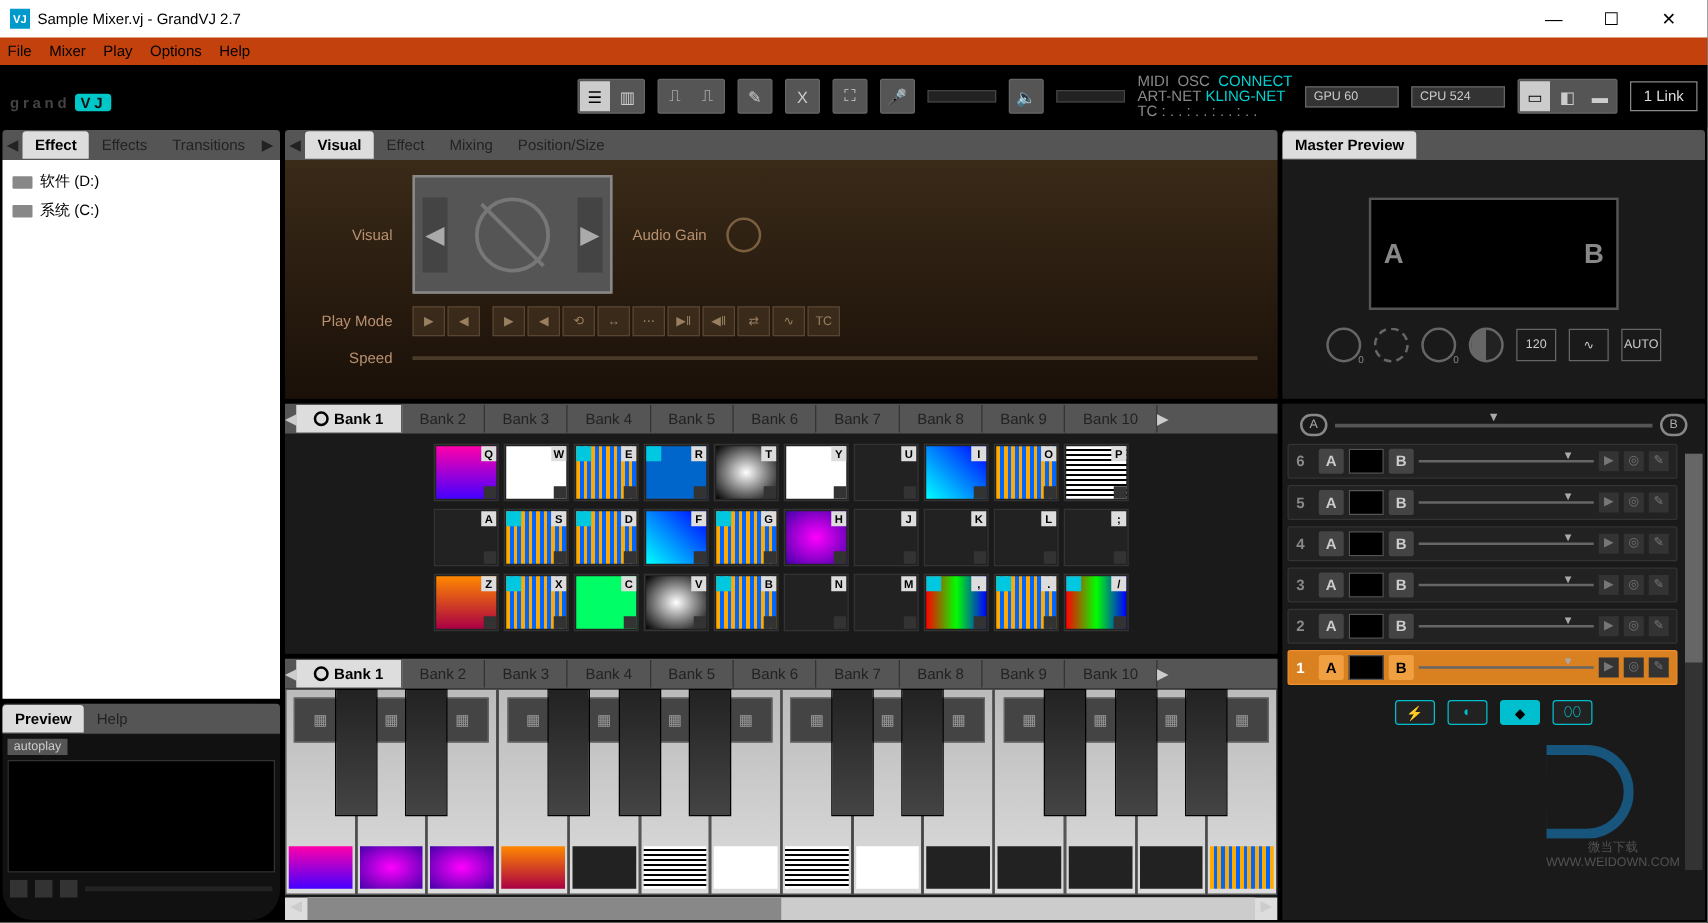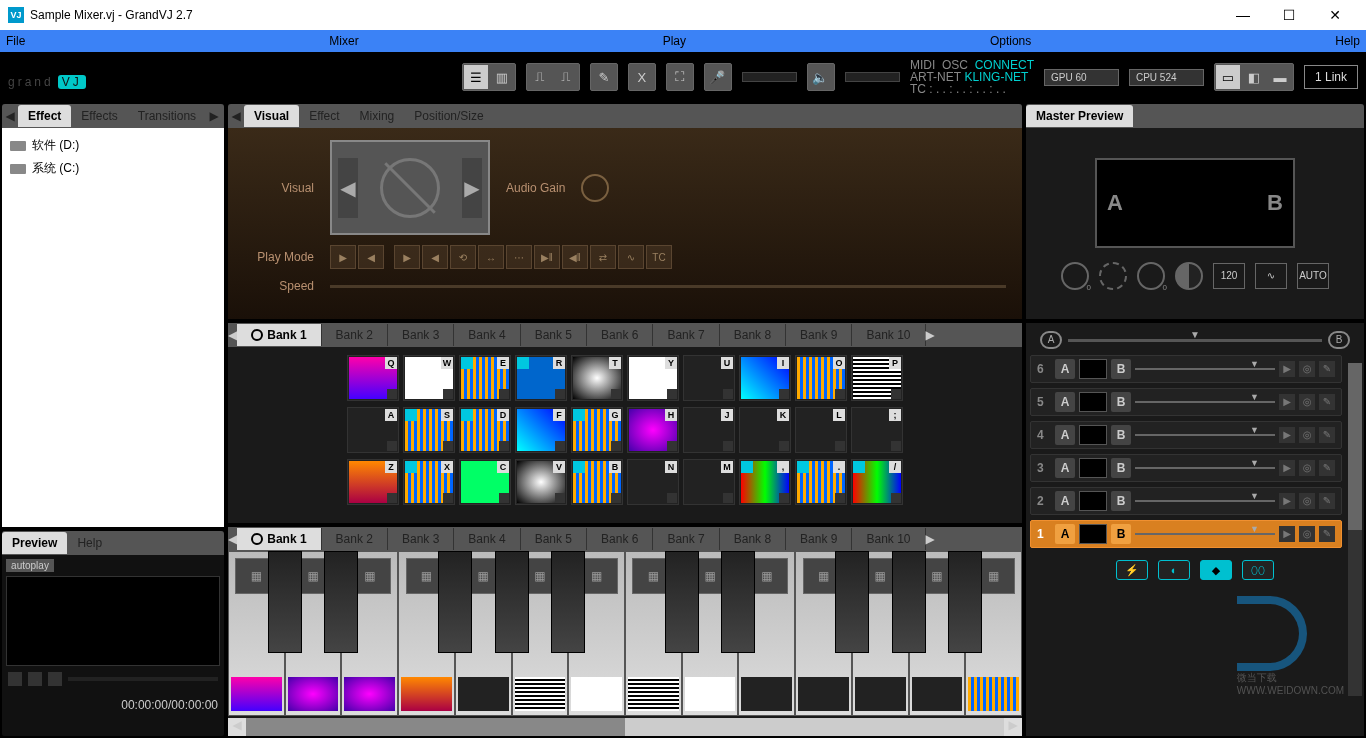--- a/index.html
+++ b/index.html
@@ -1,46 +1,46 @@
 <!DOCTYPE html>
 <html><head>
 <meta charset="utf-8">
 <style>
 * { margin: 0; padding: 0; box-sizing: border-box; font-family: "Segoe UI", Arial, sans-serif; font-size: 12px; }
 body { background: #fff; width: 1366px; height: 738px; overflow: hidden; color: #ccc; }
 .titlebar { height: 30px; background: #fff; display: flex; align-items: center; padding: 0 8px; color: #000; }
 .titlebar .icon { width: 16px; height: 16px; background: #0099cc; margin-right: 6px; display: flex; align-items: center; justify-content: center; color: #fff; font-size: 9px; font-weight: bold; }
 .titlebar .spacer { flex: 1; }
 .titlebar .btn { width: 46px; height: 30px; display: flex; align-items: center; justify-content: center; font-size: 14px; cursor: pointer; }
-.menubar { height: 22px; background: #3b82f6; display: flex; padding: 0 6px; gap: 14px; color: #000; align-items: center; justify-content: space-between; }
+.menubar { height: 22px; background: #c2410c; display: flex; padding: 0 6px; gap: 14px; color: #000; align-items: center; }
 .menubar span { cursor: pointer; }
 .app { background: #000; height: 686px; display: flex; flex-direction: column; }
 .topbar { height: 50px; background: #000; display: flex; align-items: center; padding: 0 8px; gap: 10px; }
-.logo { width: 200px; font-size: 28px; font-weight: normal; letter-spacing: 3px; }
+.logo { width: 200px; font-size: 28px; font-weight: bold; letter-spacing: 3px; }
 .logo .g { color: #444; }
 .logo .vj { color: #00c8c8; background: #00c8c8; color: #111; padding: 0 4px; border-radius: 3px; margin-left: 4px;}
 .tbgroup { display: flex; gap: 2px; background: #555; border: 1px solid #666; border-radius: 2px; padding: 1px; }
 .tbbtn { width: 24px; height: 24px; background: #555; display: flex; align-items: center; justify-content: center; font-size: 13px; cursor: pointer; color: #ccc; }
 .tbbtn.active { background: #ccc; color: #000; }
 .meter { width: 55px; height: 10px; background: #222; border: 1px solid #444; }
 .status-text { color: #888; font-size: 11px; line-height: 12px; }
 .status-text .on { color: #00d0d0; }
 .statbox { background: #333; border: 1px solid #666; padding: 2px 6px; font-size: 10px; color: #ccc; width: 75px; }
 .linkbox { border: 1px solid #888; padding: 4px 10px; color: #ddd; }
 .mainrow { flex: 1; display: flex; gap: 4px; padding: 2px; min-height: 0; }
 .leftcol { width: 222px; display: flex; flex-direction: column; gap: 4px; }
 .panel { background: #111; border-radius: 2px; display: flex; flex-direction: column; }
 .tabbar { height: 24px; background: #555; display: flex; align-items: center; border-radius: 3px 3px 0 0; }
 .tabbar .arrow { width: 16px; text-align: center; color: #222; }
 .tab { padding: 4px 10px; color: #222; cursor: pointer; }
 .tab.active { background: #ddd; color: #000; font-weight: bold; border-radius: 3px 3px 0 0; }
 .filebody { flex: 1; background: #fff; color: #000; padding: 6px; overflow: auto; }
 .fileitem { display: flex; align-items: center; gap: 6px; padding: 3px 2px; }
 .drvicon { width: 16px; height: 10px; background: #888; border-radius: 1px; }
-.previewpanel { height: 205px; }
+.previewpanel { height: 173px; border-radius: 24px; }
 .autobadge { background: #555; color: #ccc; font-size: 10px; padding: 1px 4px; margin: 4px; width: 48px; text-align: center; }
 .pvscreen { margin: 0 4px; border: 1px solid #333; height: 90px; background: #000; }
 .pvctrl { display: flex; align-items: center; gap: 6px; padding: 6px; }
 .pvictl { width: 14px; height: 14px; background: #333; }
 .pvtimes { color: #ccc; font-size: 12px; margin-left: auto; }
 .midcol { flex: 1; display: flex; flex-direction: column; gap: 4px; min-width: 0; }
 .visualpanel { height: 215px; }
 .visualbody { flex: 1; background: linear-gradient(180deg, #3a2a18 0%, #1a1008 100%); padding: 12px 16px; position: relative; }
 .vrow { display: flex; align-items: center; gap: 16px; margin-bottom: 10px; }
 .vlabel { color: #b89070; width: 70px; text-align: right; font-size: 12px; }
@@ -101,21 +101,21 @@
 .lscr { width: 28px; height: 20px; background: #000; border: 1px solid #555; }
 .lslider { flex: 1; height: 2px; background: #666; position: relative; }
 .lslider::after { content: "▼"; position: absolute; right: 16px; top: -9px; color: #aaa; font-size: 9px; }
 .licn { width: 16px; height: 16px; background: #333; color: #777; text-align: center; line-height: 16px; font-size: 10px; cursor: pointer; }
 .layerbottom { display: flex; justify-content: center; gap: 10px; padding: 6px; }
 .lbicn { width: 32px; height: 20px; background: #222; border: 1px solid #00c0d0; border-radius: 3px; display: flex; align-items: center; justify-content: center; color: #00c0d0; cursor: pointer; font-size: 11px; }
 .vsb { position: absolute; right: 2px; top: 40px; bottom: 40px; width: 14px; background: #333; }
 .vsb::after { content: ""; position: absolute; top: 0; left: 0; right: 0; height: 50%; background: #666; }
 .watermark { position: absolute; right: 20px; bottom: 40px; opacity: 0.5; pointer-events: none; }
 .watermark .d { width: 70px; height: 75px; border: 8px solid #1590e0; border-radius: 0 40px 40px 0; border-left: none; }
-.watermark .t { color: #888; font-size: 10px; }
+.watermark .t { color: #888; font-size: 10px; text-align: center; }
 </style>
 </head>
 <body>
 
 <div class="titlebar">
   <div class="icon">VJ</div>
   <span>Sample Mixer.vj - GrandVJ 2.7</span>
   <div class="spacer"></div>
   <div class="btn">―</div>
   <div class="btn">☐</div>
@@ -203,23 +203,20 @@
           <div class="tab">Help</div>
         </div>
         <div class="autobadge">autoplay</div>
         <div class="pvscreen"></div>
         <div class="pvctrl">
           <div class="pvictl"></div>
           <div class="pvictl"></div>
           <div class="pvictl"></div>
           <div style="flex:1;height:4px;background:#222"></div>
         </div>
-        <div class="pvctrl">
-            <span class="pvtimes">00:00:00/00:00:00</span>
-          </div>
       </div>
     </div>
 
     <div class="midcol">
       <div class="panel visualpanel">
         <div class="tabbar">
           <div class="arrow">◀</div>
           <div class="tab active">Visual</div>
           <div class="tab">Effect</div>
           <div class="tab">Mixing</div>

